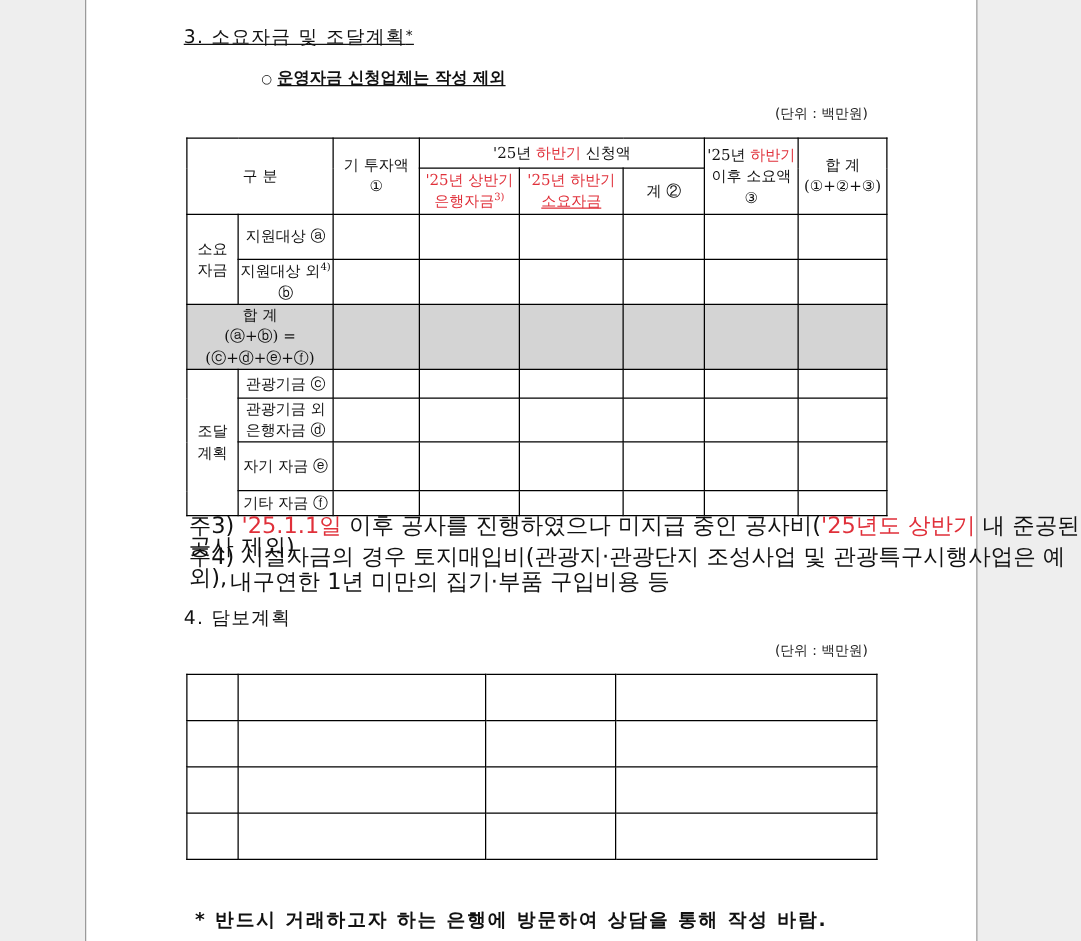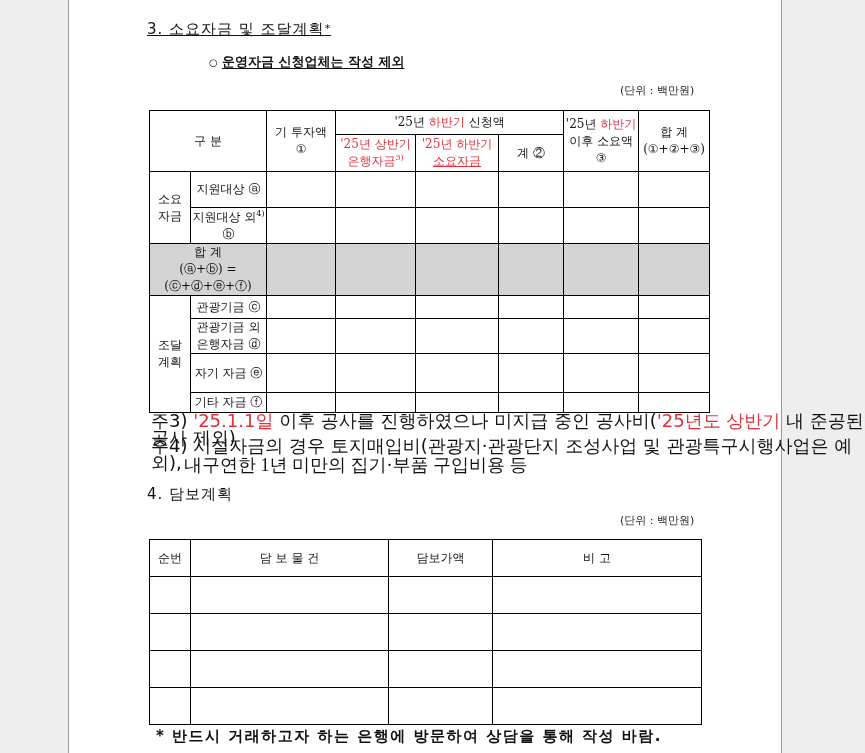--- a/index.html
+++ b/index.html
@@ -129,41 +129,35 @@
   </table>
 
 <div class="abs note" style="left:151px;top:412px;">
   <span>주3)</span>
   <span class="red">'25.1.1일</span><span> 이후 공사를 진행하였으나 미지급 중인 공사비(</span><span class="red">'25년도 상반기</span><span> 내 준공된 공사 제외)</span>
 </div>
 <div class="abs note" style="left:151px;top:437px;">
   <span>주4)</span>
   <span>시설자금의 경우 토지매입비(관광지·관광단지 조성사업 및 관광특구시행사업은 예외),</span>
 </div>
-<div class="abs note" style="left:184px;top:457px;font-family:Liberation Serif, serif;">
+<div class="abs note" style="left:184px;top:457px;">
   <span>내구연한 1년 미만의 집기·부품 구입비용 등</span>
 </div>
 
 <div class="abs h1" style="left:147px;top:485px;">4. 담보계획</div>
 <div class="abs unit" style="left:620px;top:513px;">(단위 : 백만원)</div>
 
 <table class="t2" style="left:149px;top:539px;width:552px;">
   <colgroup>
     <col style="width:41px">
       <col style="width:198px">
       <col style="width:104px">
       <col style="width:209px">
   </colgroup>
   <tbody>
-      <tr style="height:37px">
-    <td>순번</td>
-    <td>담 보 물 건</td>
-    <td>담보가액</td>
-    <td>비    고</td>
-  </tr>
   <tr style="height:37px">
     <td></td>
         <td></td>
         <td></td>
         <td></td>
   </tr>
   <tr style="height:37px">
     <td></td>
         <td></td>
         <td></td>

